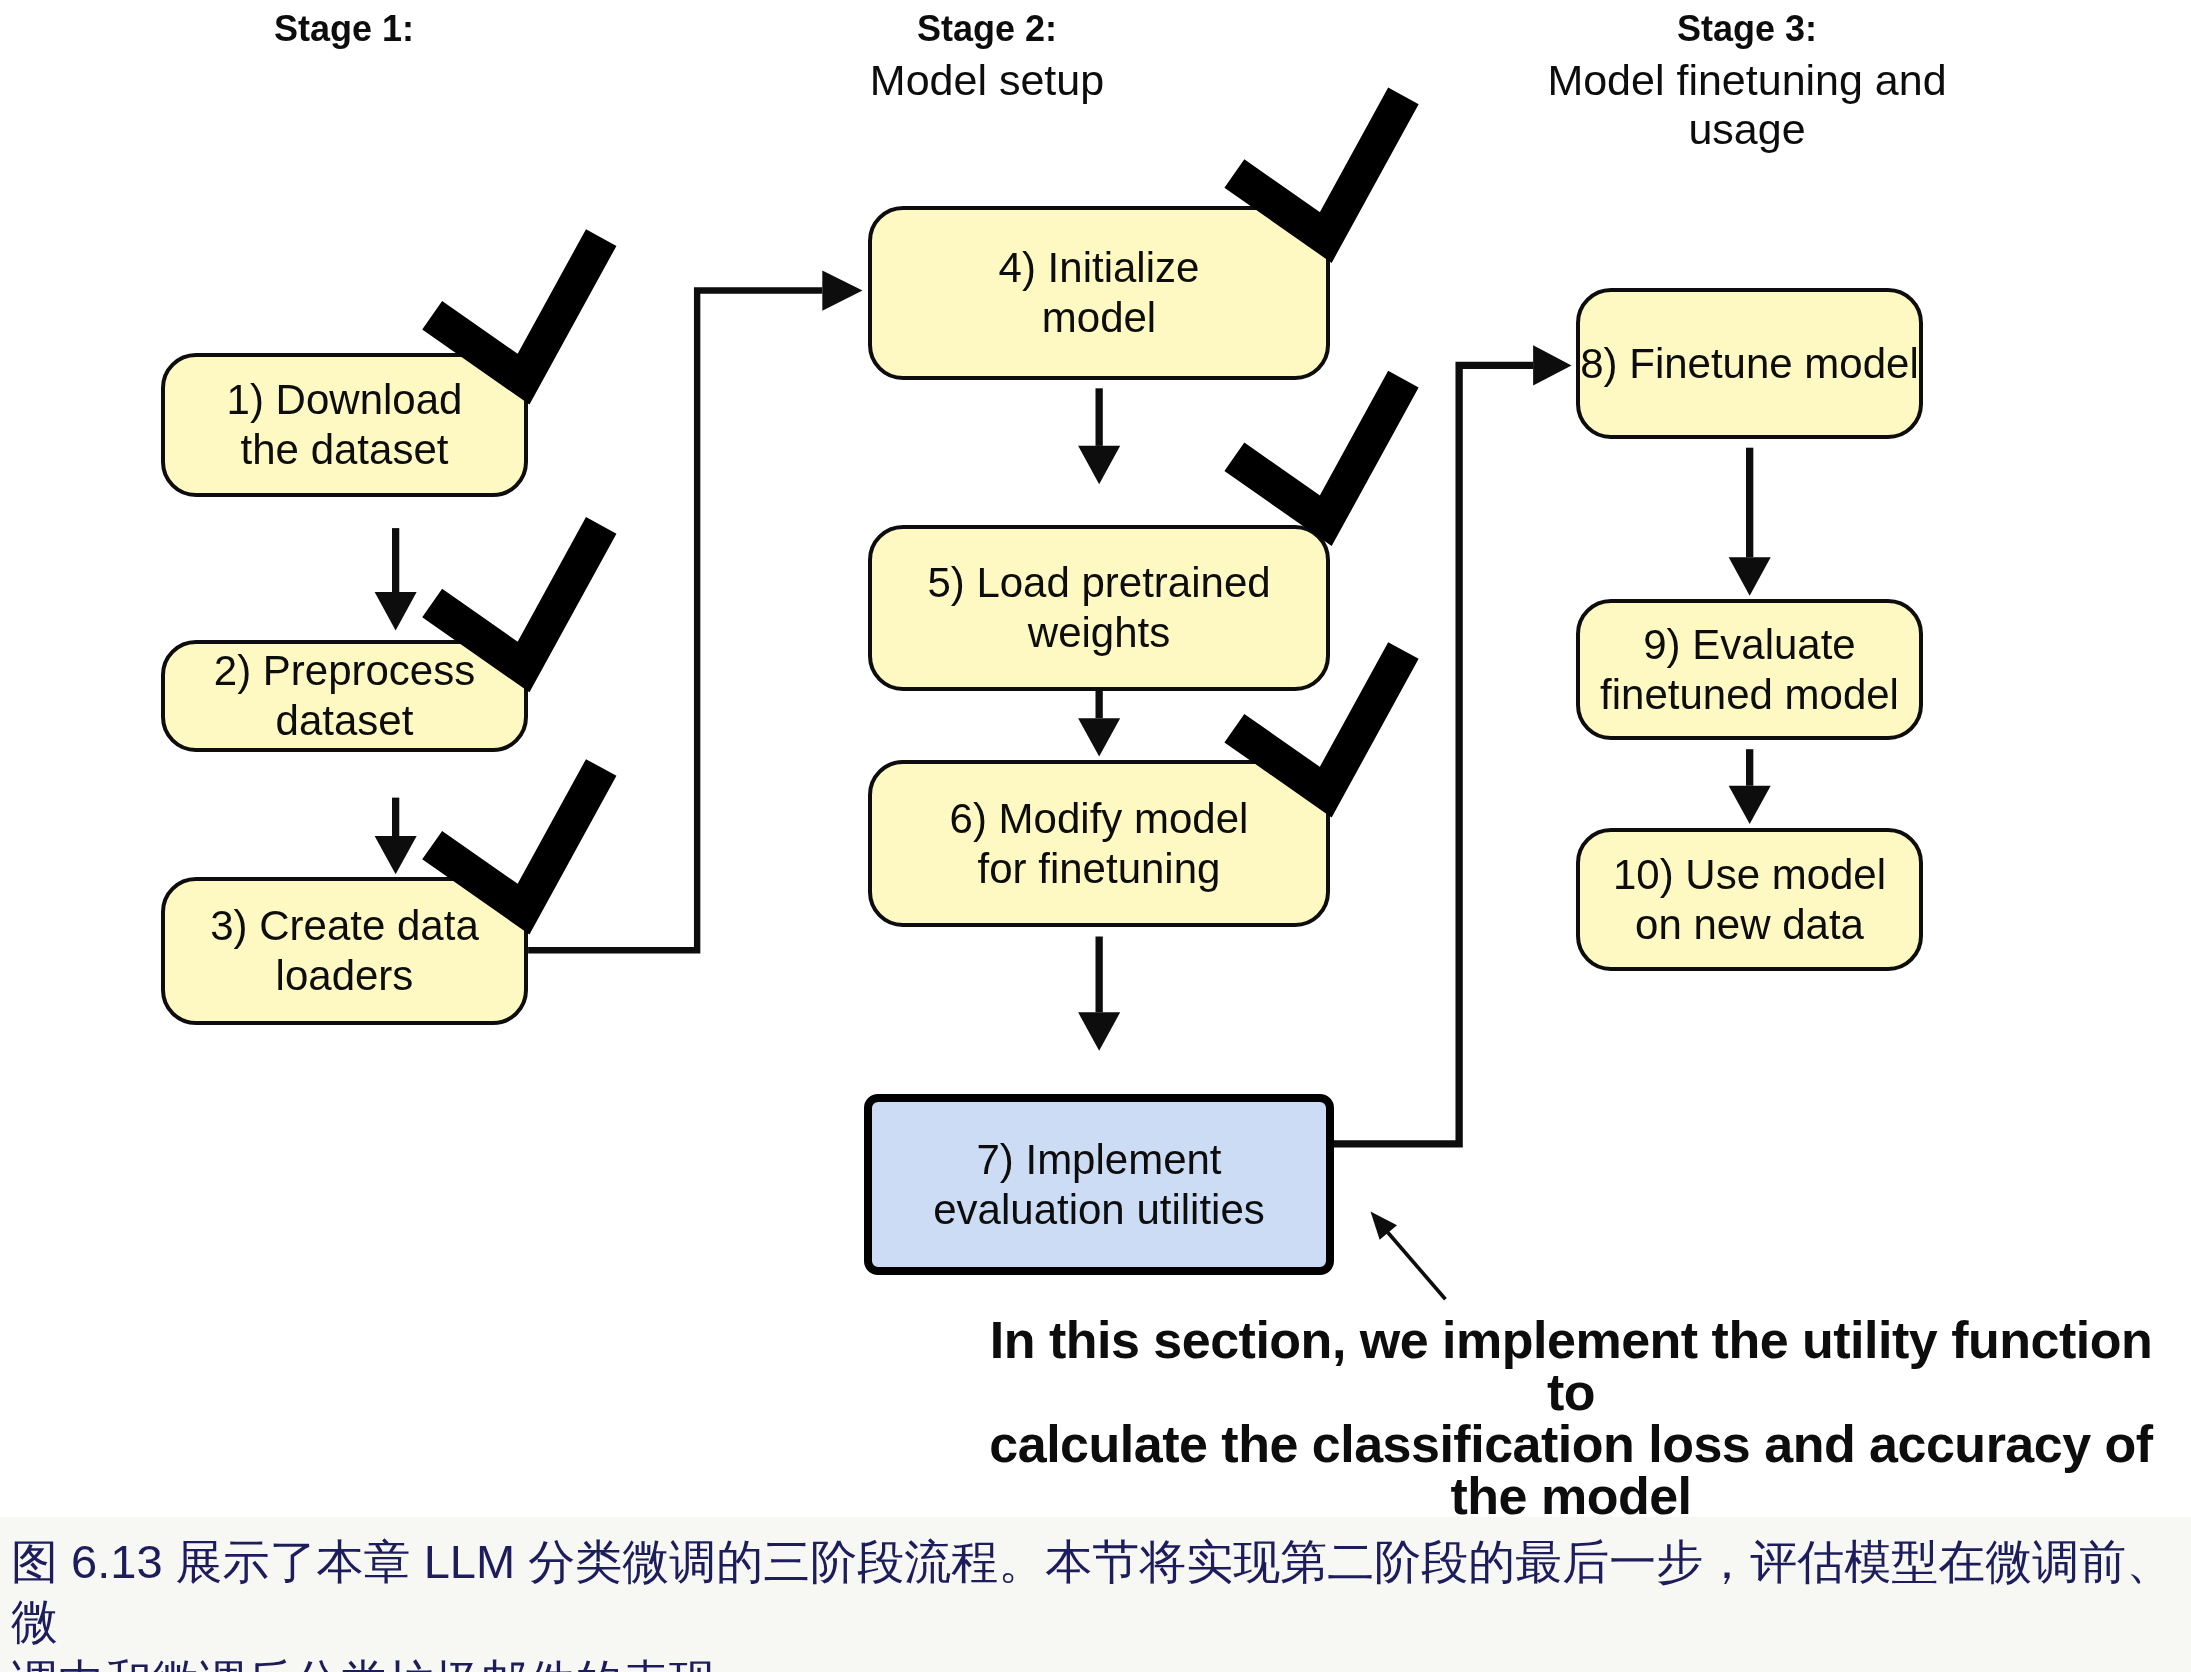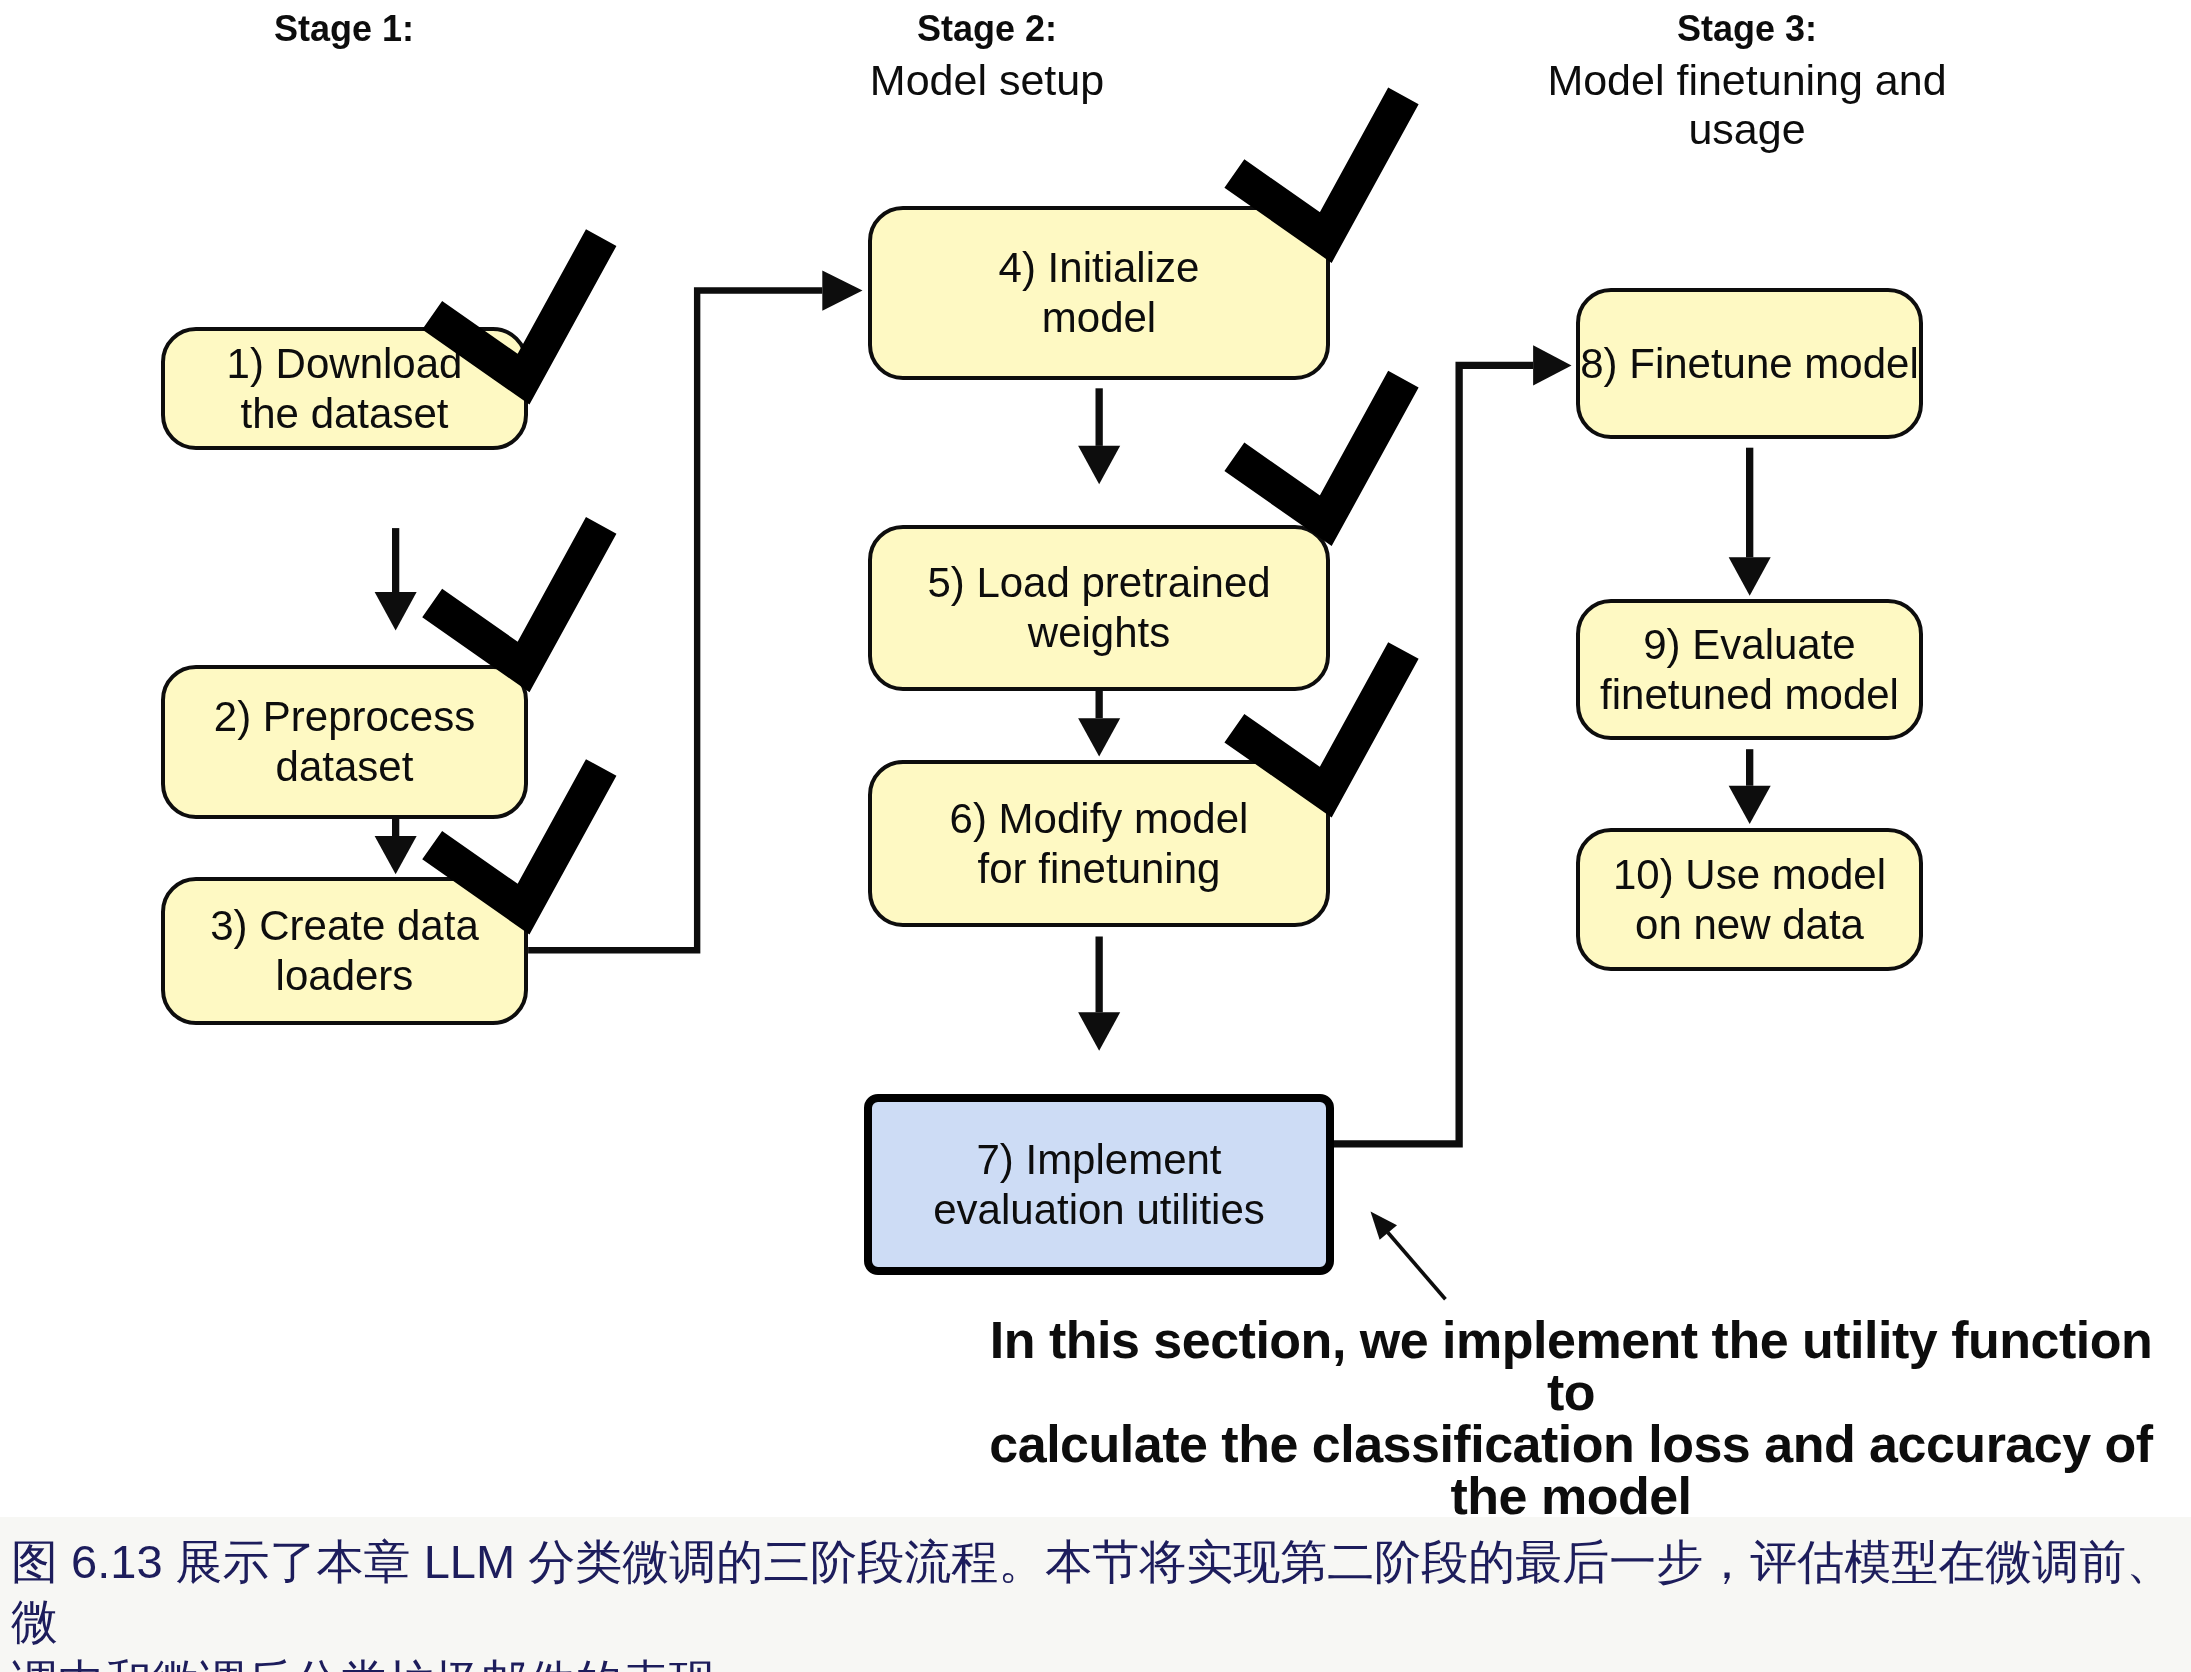--- a/index.html
+++ b/index.html
@@ -85,25 +85,25 @@
   </div>
   <div class="stage-head" style="left:713px;top:9.1px;width:548px;">
     <div class="stage-title">Stage 2:</div>
     <div class="stage-sub">Model setup</div>
   </div>
   <div class="stage-head" style="left:1473px;top:9.1px;width:548px;">
     <div class="stage-title">Stage 3:</div>
     <div class="stage-sub narrow">Model finetuning and usage</div>
   </div>
 
-  <div class="box" style="left:161px;top:327px;width:367px;height:123px;">
+  <div class="box" style="left:161px;top:353px;width:367px;height:144px;">
     <span>1) Download
 the dataset</span>
   </div>
-  <div class="box" style="left:161px;top:665px;width:367px;height:154px;">
+  <div class="box" style="left:161px;top:640px;width:367px;height:112px;">
     <span>2) Preprocess
 dataset</span>
   </div>
   <div class="box" style="left:161px;top:877px;width:367px;height:148px;">
     <span>3) Create data
 loaders</span>
   </div>
 
   <div class="box" style="left:868px;top:206px;width:462px;height:174px;">
     <span>4) Initialize

